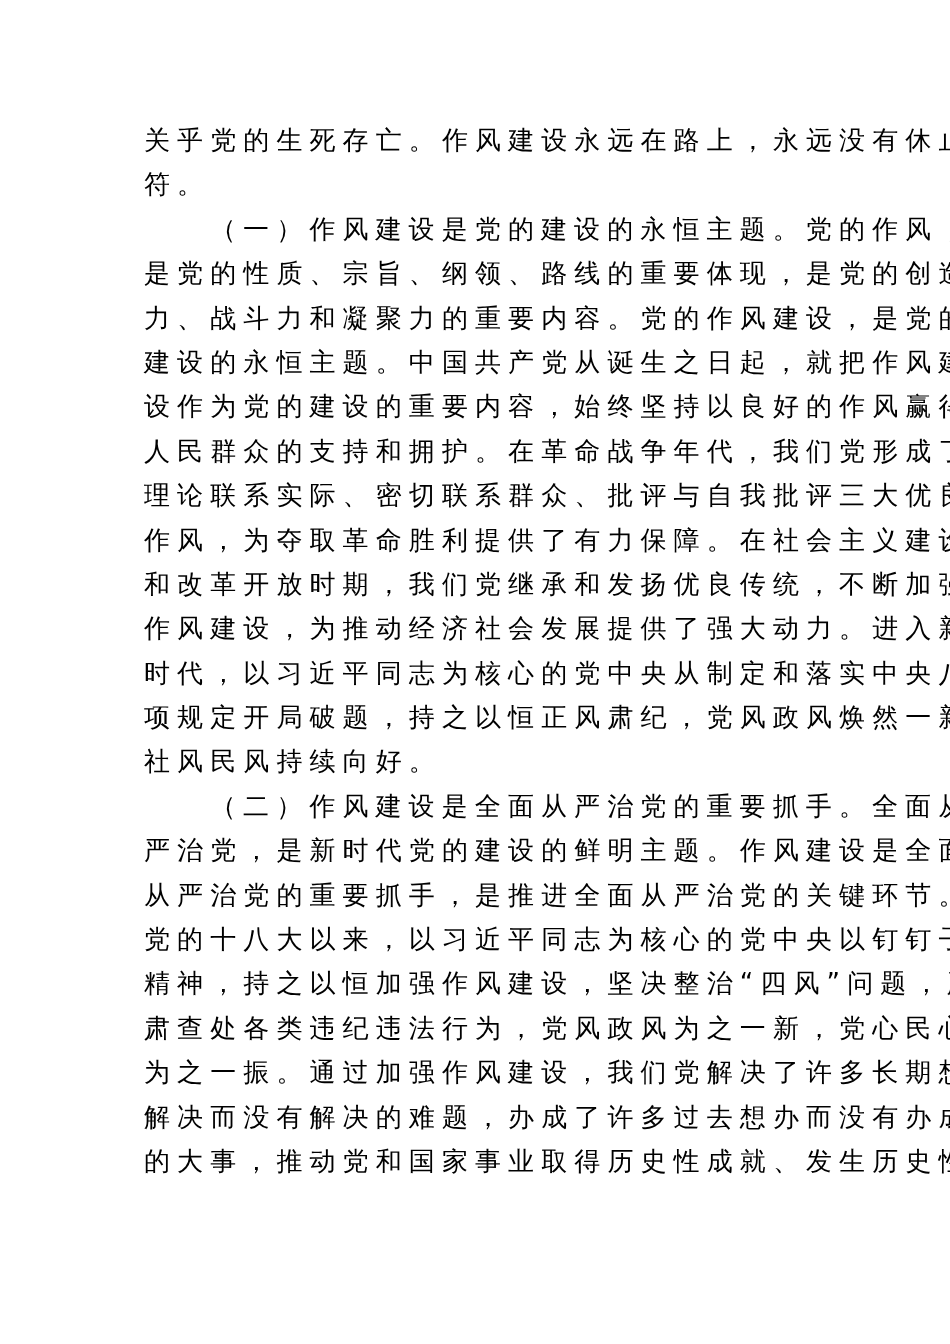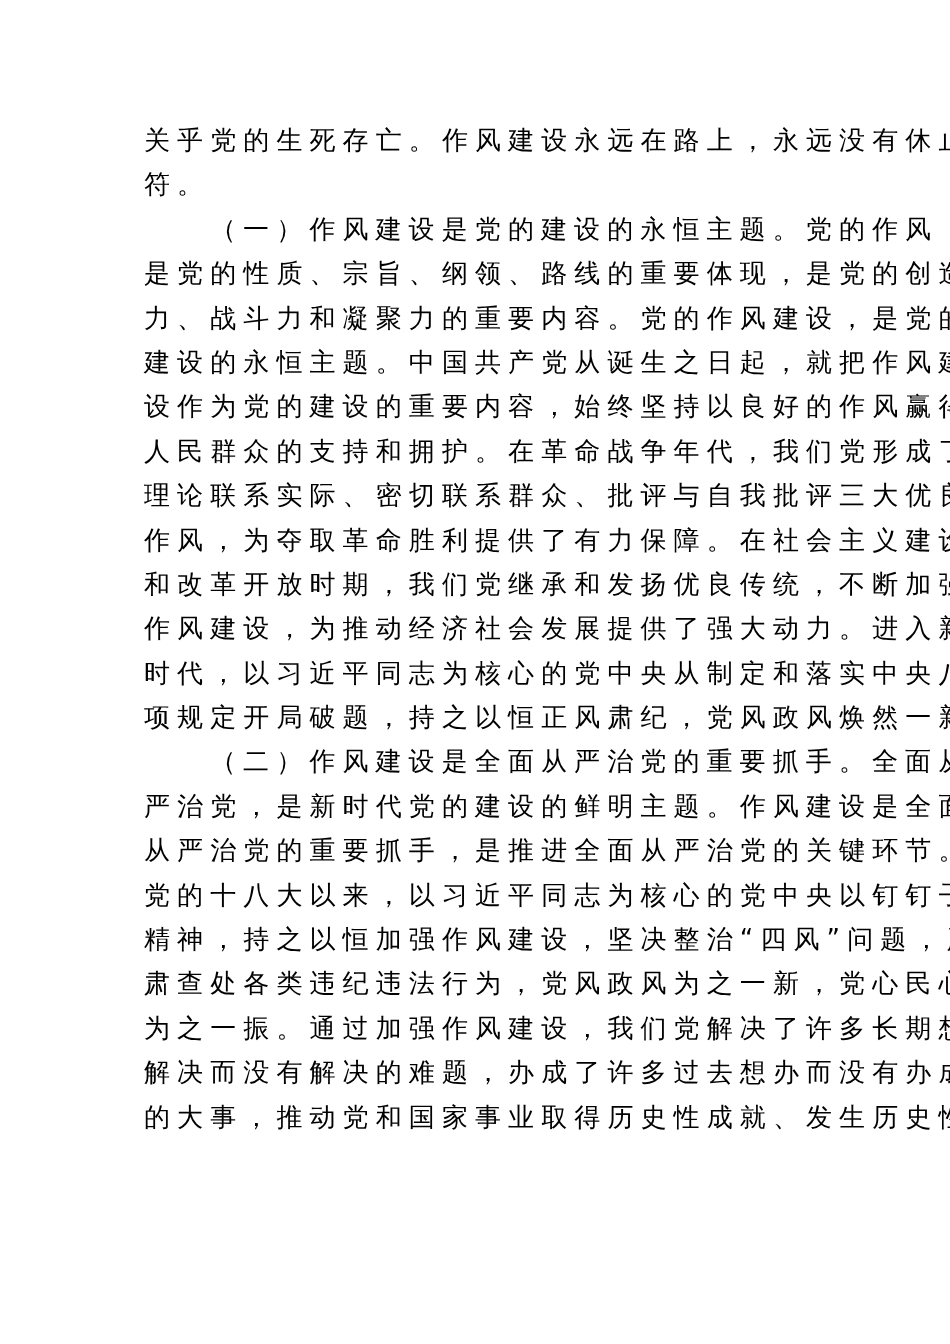--- a/index.html
+++ b/index.html
@@ -32,20 +32,21 @@
   <div class="line">力、战斗力和凝聚力的重要内容。党的作风建设，是党的</div>
   <div class="line">建设的永恒主题。中国共产党从诞生之日起，就把作风建</div>
   <div class="line">设作为党的建设的重要内容，始终坚持以良好的作风赢得</div>
   <div class="line">人民群众的支持和拥护。在革命战争年代，我们党形成了</div>
   <div class="line">理论联系实际、密切联系群众、批评与自我批评三大优良</div>
   <div class="line">作风，为夺取革命胜利提供了有力保障。在社会主义建设</div>
   <div class="line">和改革开放时期，我们党继承和发扬优良传统，不断加强</div>
   <div class="line">作风建设，为推动经济社会发展提供了强大动力。进入新</div>
   <div class="line">时代，以习近平同志为核心的党中央从制定和落实中央八</div>
   <div class="line">项规定开局破题，持之以恒正风肃纪，党风政风焕然一新</div>
+  <div class="line">社风民风持续向好。</div>
   <div class="line indent">（二）作风建设是全面从严治党的重要抓手。全面从</div>
   <div class="line">严治党，是新时代党的建设的鲜明主题。作风建设是全面</div>
   <div class="line">从严治党的重要抓手，是推进全面从严治党的关键环节。</div>
   <div class="line">党的十八大以来，以习近平同志为核心的党中央以钉钉子</div>
   <div class="line">精神，持之以恒加强作风建设，坚决整治“四风”问题，严</div>
   <div class="line">肃查处各类违纪违法行为，党风政风为之一新，党心民心</div>
   <div class="line">为之一振。通过加强作风建设，我们党解决了许多长期想</div>
   <div class="line">解决而没有解决的难题，办成了许多过去想办而没有办成</div>
   <div class="line">的大事，推动党和国家事业取得历史性成就、发生历史性</div>
 </div>

